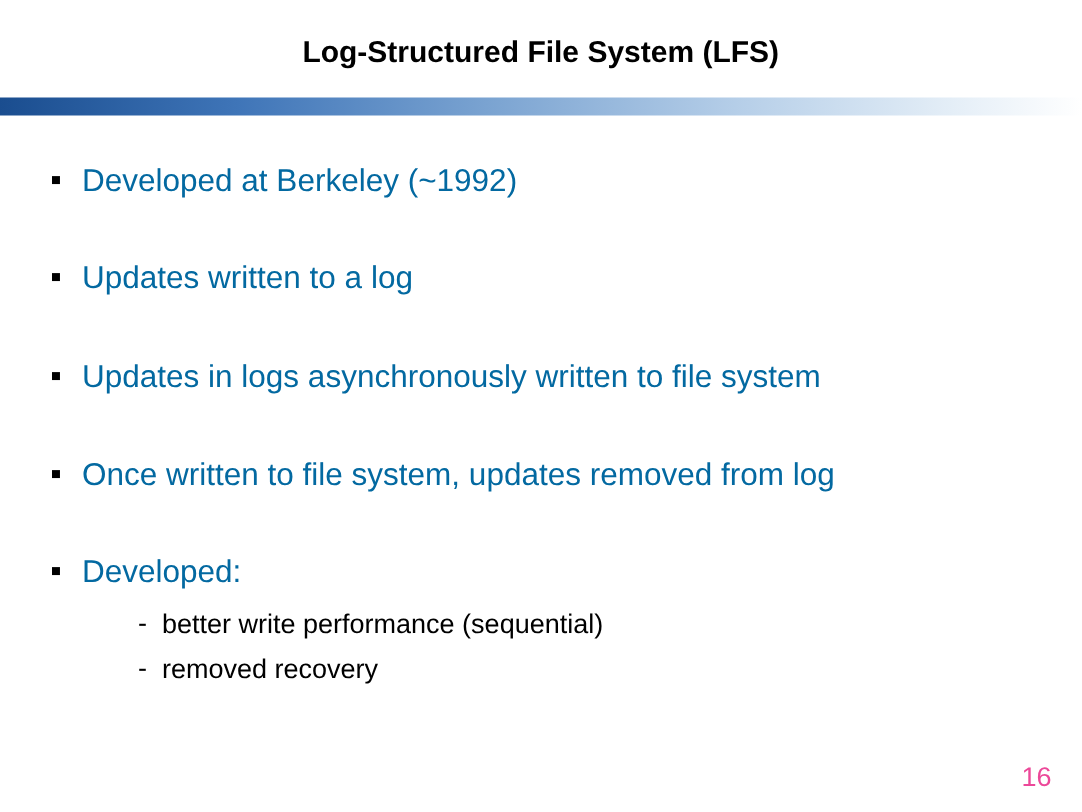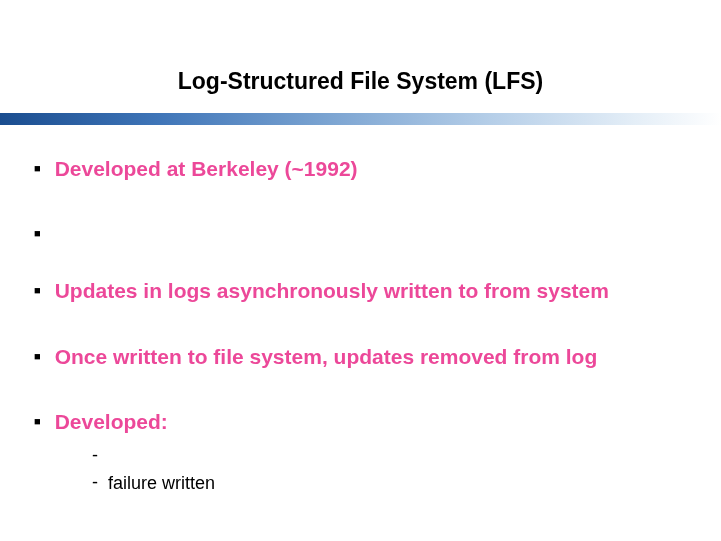--- a/index.html
+++ b/index.html
@@ -14,27 +14,26 @@
       font-family: Arial, Helvetica, sans-serif;
       position: relative;
       overflow: hidden;
     }
     .slide {
       width: 100%;
       height: 100%;
       position: relative;
     }
     .title {
-      font-size: 23px;
+      font-size: 20px;
       font-weight: bold;
       color: #000000;
       text-align: center;
       padding-top: 24px;
       padding-bottom: 18px;
-      margin-top: 44px;
     }
     .divider {
       width: 100%;
       height: 12px;
       background: linear-gradient(to right, #1a4d8f 0%, #3f75b8 22%, #7aa3d1 45%, #b5cee8 68%, #e4eef7 88%, #ffffff 100%);
     }
     .content {
       padding: 30px 34px 0 34px;
     }
     .bullet-item {
@@ -44,23 +43,22 @@
     }
     .bullet-marker {
       font-size: 11px;
       color: #000000;
       margin-right: 14px;
       margin-top: 7px;
       flex-shrink: 0;
     }
     .bullet-text {
       font-size: 21px;
-      color: #ec4899;
+      color: #0369a1;
       line-height: 1.3;
-      font-weight: bold;
     }
     .sub-bullets {
       padding-left: 58px;
       margin-top: -28px;
     }
     .sub-bullet-item {
       display: flex;
       align-items: flex-start;
       margin-bottom: 6px;
     }
@@ -91,42 +89,44 @@
   <div class="divider"></div>
   <div class="content">
 
     <div class="bullet-item">
       <span class="bullet-marker">■</span>
       <span class="bullet-text">Developed at Berkeley (~1992)</span>
     </div>
 
     <div class="bullet-item">
       <span class="bullet-marker">■</span>
+      <span class="bullet-text">Updates written to a log</span>
     </div>
 
     <div class="bullet-item">
       <span class="bullet-marker">■</span>
-      <span class="bullet-text">Updates in logs asynchronously written to from system</span>
+      <span class="bullet-text">Updates in logs asynchronously written to file system</span>
     </div>
 
     <div class="bullet-item">
       <span class="bullet-marker">■</span>
       <span class="bullet-text">Once written to file system, updates removed from log</span>
     </div>
 
     <div class="bullet-item">
       <span class="bullet-marker">■</span>
       <span class="bullet-text">Developed:</span>
     </div>
 
     <div class="sub-bullets">
       <div class="sub-bullet-item">
         <span class="sub-bullet-marker">-</span>
+        <span class="sub-bullet-text">better write performance (sequential)</span>
       </div>
       <div class="sub-bullet-item">
         <span class="sub-bullet-marker">-</span>
-        <span class="sub-bullet-text">failure written</span>
+        <span class="sub-bullet-text">removed recovery</span>
       </div>
     </div>
 
   </div>
   <div class="page-number">16</div>
 </div>
 
 </body></html>

